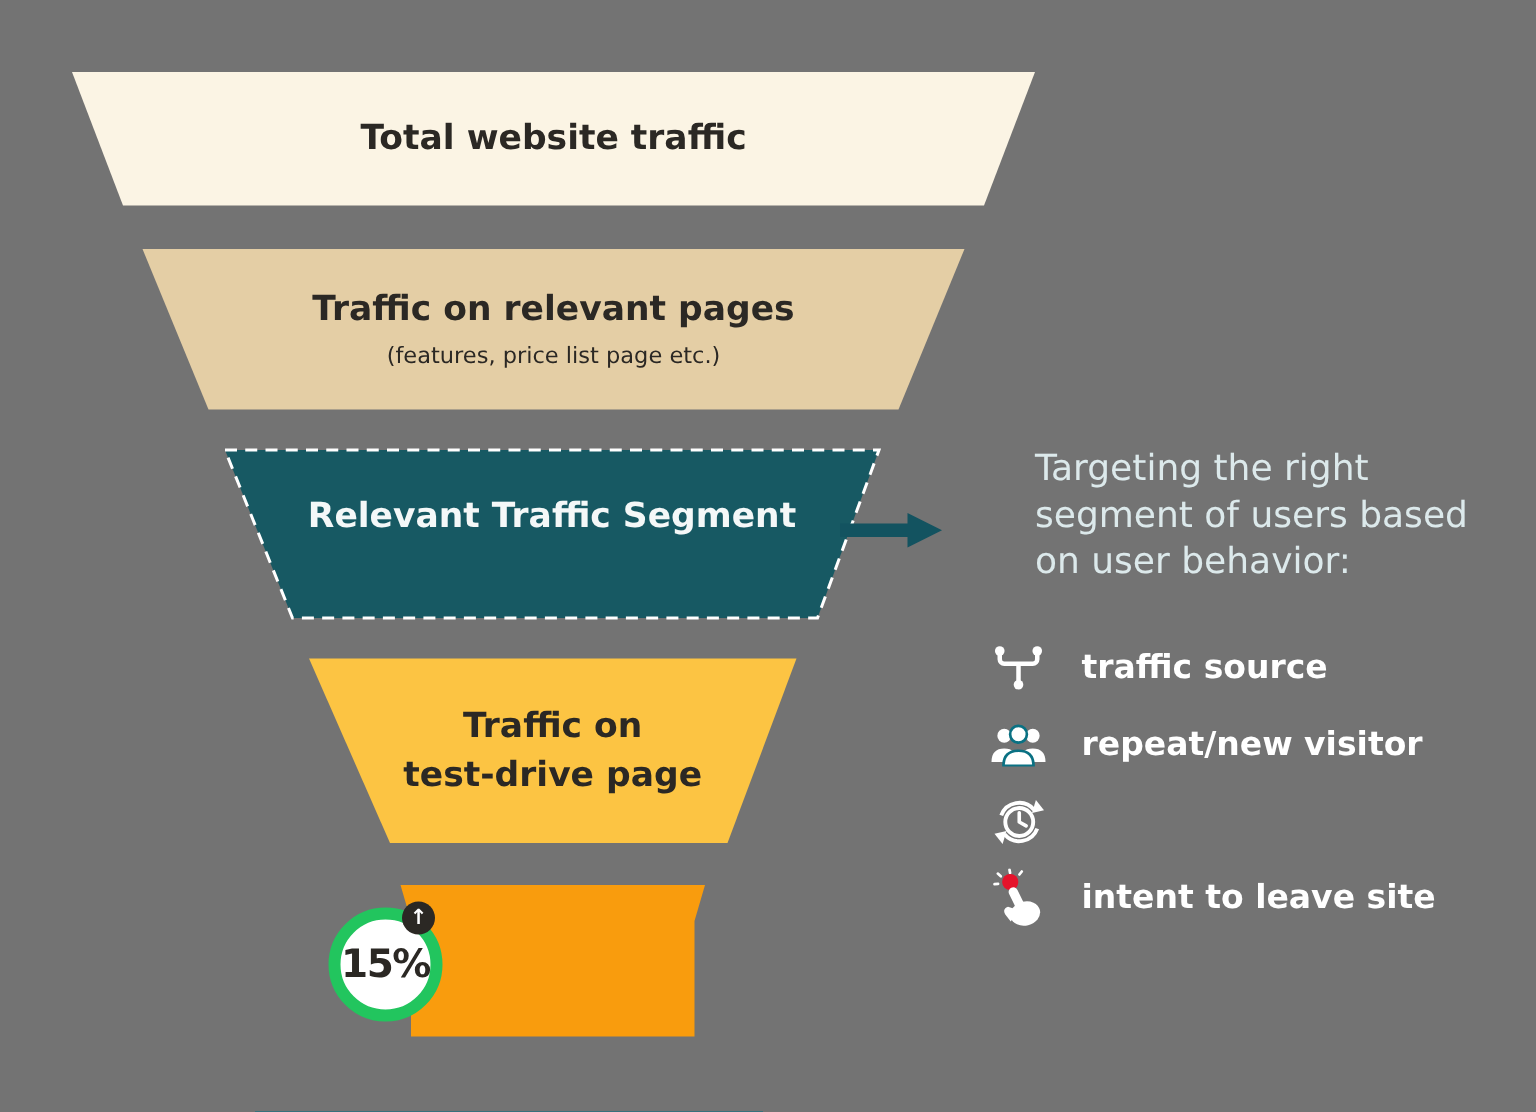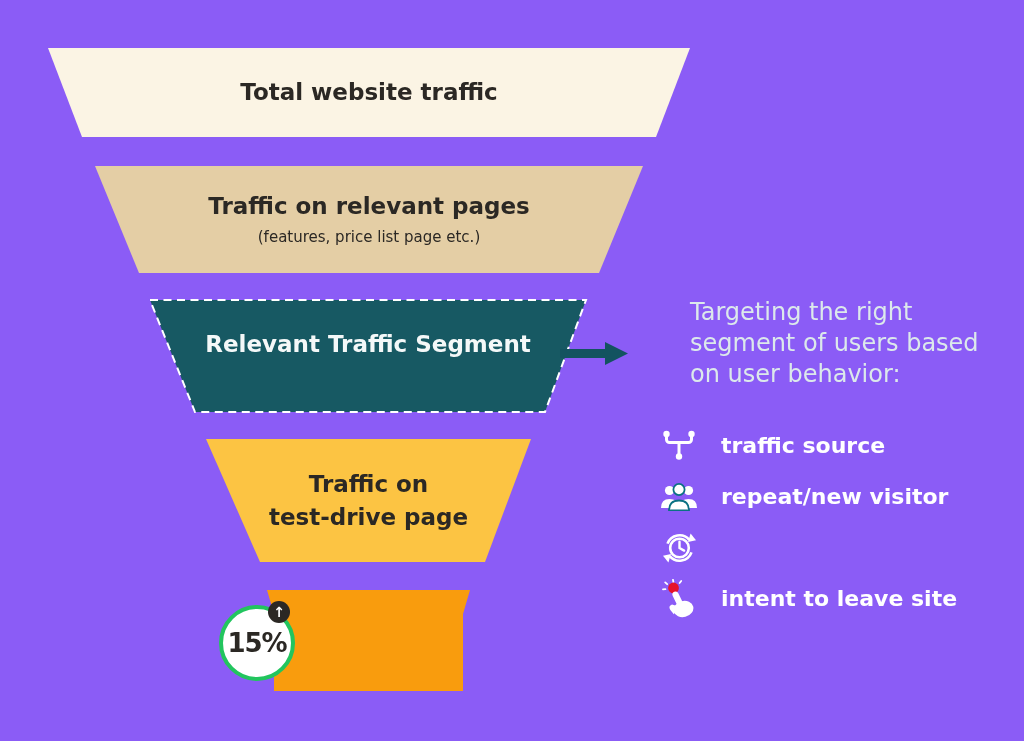--- a/index.html
+++ b/index.html
@@ -1,19 +1,19 @@
 <!DOCTYPE html>
 <html><head>
 <meta charset="utf-8">
 <title>Website Traffic Funnel</title>
 <style>
   html,body { margin:0; padding:0; background:#0A7183; }
   .stage {
     position:relative; width:1024px; height:741px; overflow:hidden;
-    background:#8b5cf6;
+    background:#737373;
     font-family:"DejaVu Sans","Liberation Sans",sans-serif;
   }
   svg.layer { position:absolute; left:0; top:0; }
 
   
   .flabel {
     position:absolute; display:flex; flex-direction:column;
     align-items:center; justify-content:center; text-align:center;
     color:#2B2824; font-weight:bold; font-size:23px; line-height:33px;
     white-space:pre-line; pointer-events:none;
@@ -21,21 +21,21 @@
   #l1 { left:48px;  top:48px;  width:642px; height:89px;  }
   #l2 { left:95px;  top:166px; width:548px; height:107px; }
   #l3 { left:150px; top:288px; width:436px; height:112px; color:#F4F8F8; }
   #l4 { left:206px; top:439px; width:325px; height:123px; }
   #l5 { left:267px; top:590px; width:203px; height:101px; }
   .sublabel { font-weight:normal; font-size:15px; line-height:26px; margin-top:1px; }
 
   
   .badge {
     position:absolute; left:219px; top:605px; width:76px; height:76px;
-    box-sizing:border-box; background:#FFFFFF; border:4px solid #22c55e;
+    box-sizing:border-box; background:#FFFFFF; border:8px solid #22c55e;
     border-radius:50%; display:flex; align-items:center; justify-content:center;
     font-size:26px; font-weight:bold; color:#2B2824; letter-spacing:-1px;text-align:center;
   }
   .badge-dot {
     position:absolute; left:268px; top:601px; width:22px; height:22px;
     border-radius:50%; background:#2B2824; color:#FFFFFF;
     display:flex; align-items:center; justify-content:center;
     font-size:14px; font-weight:bold; line-height:1;
   }
 

